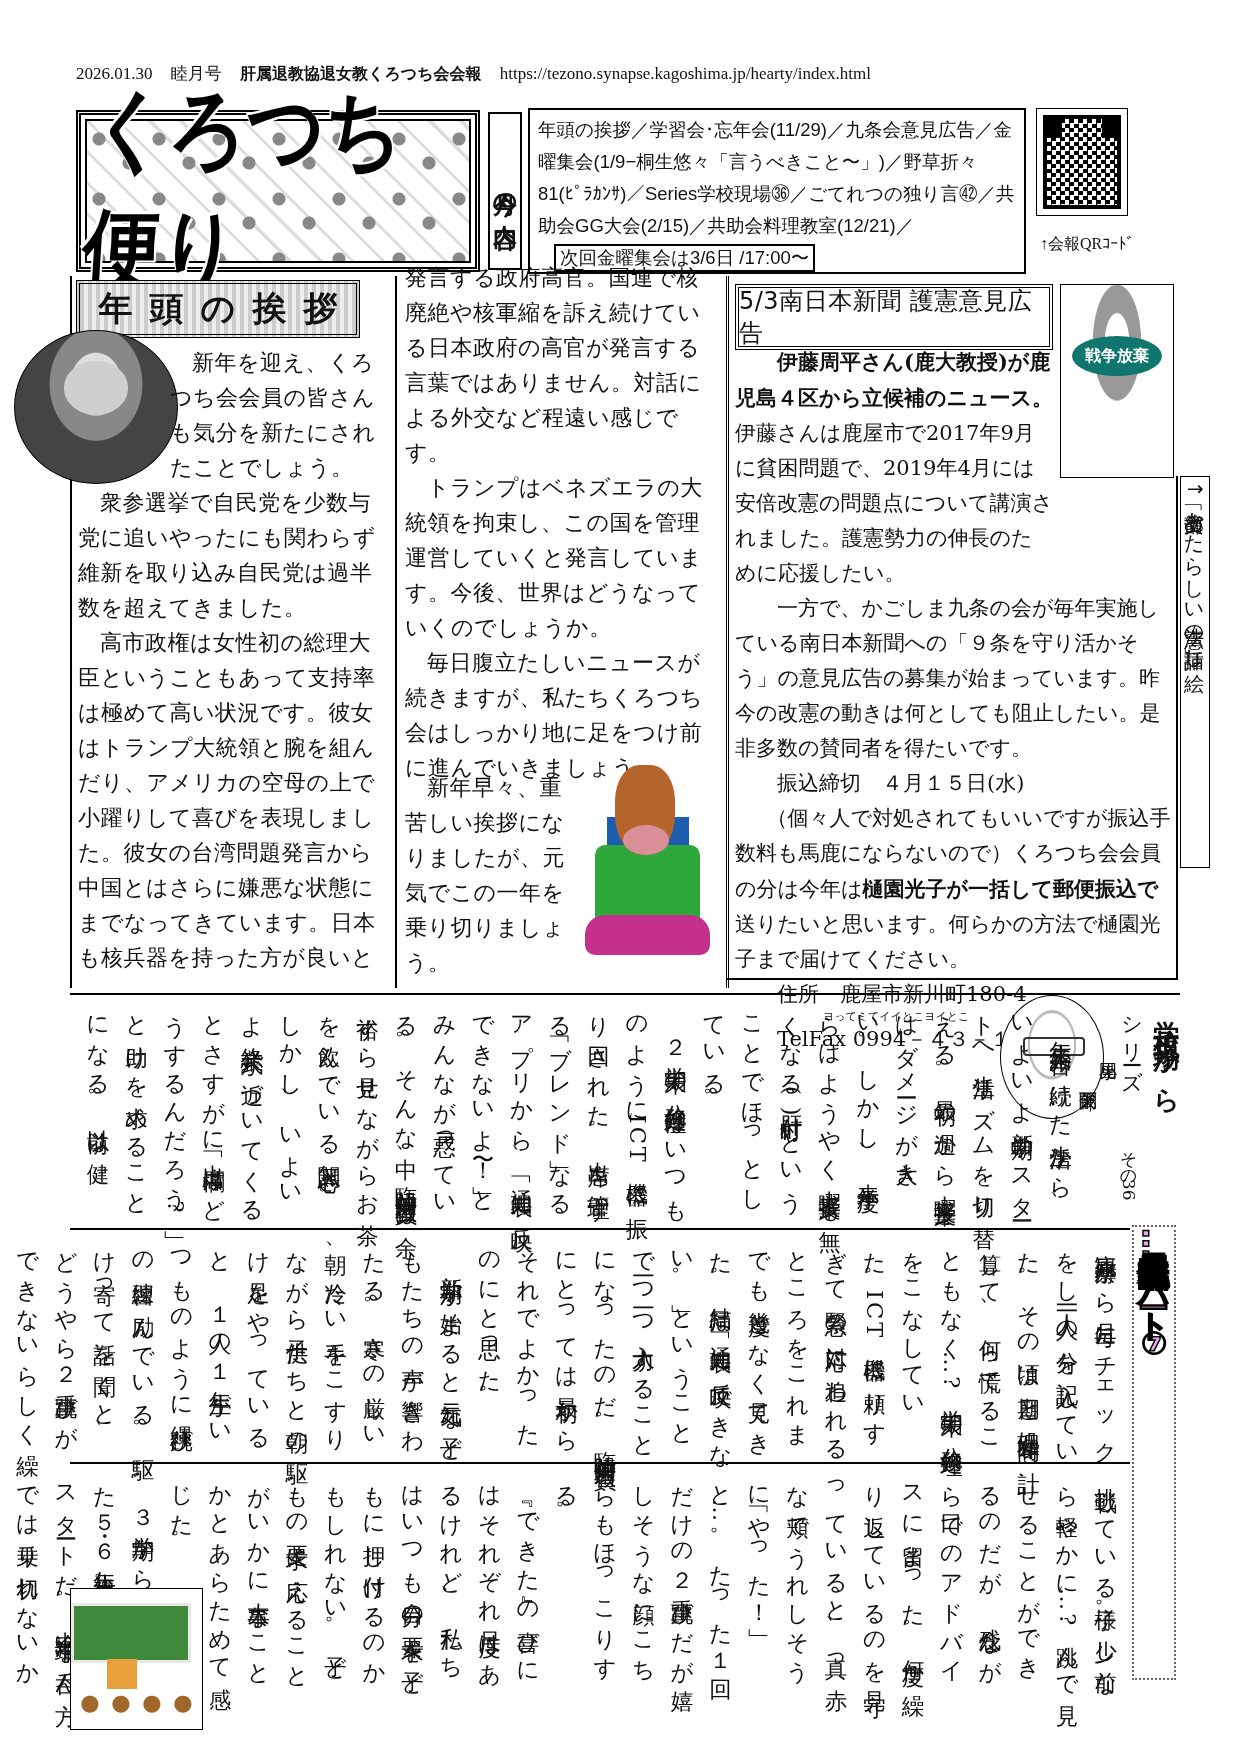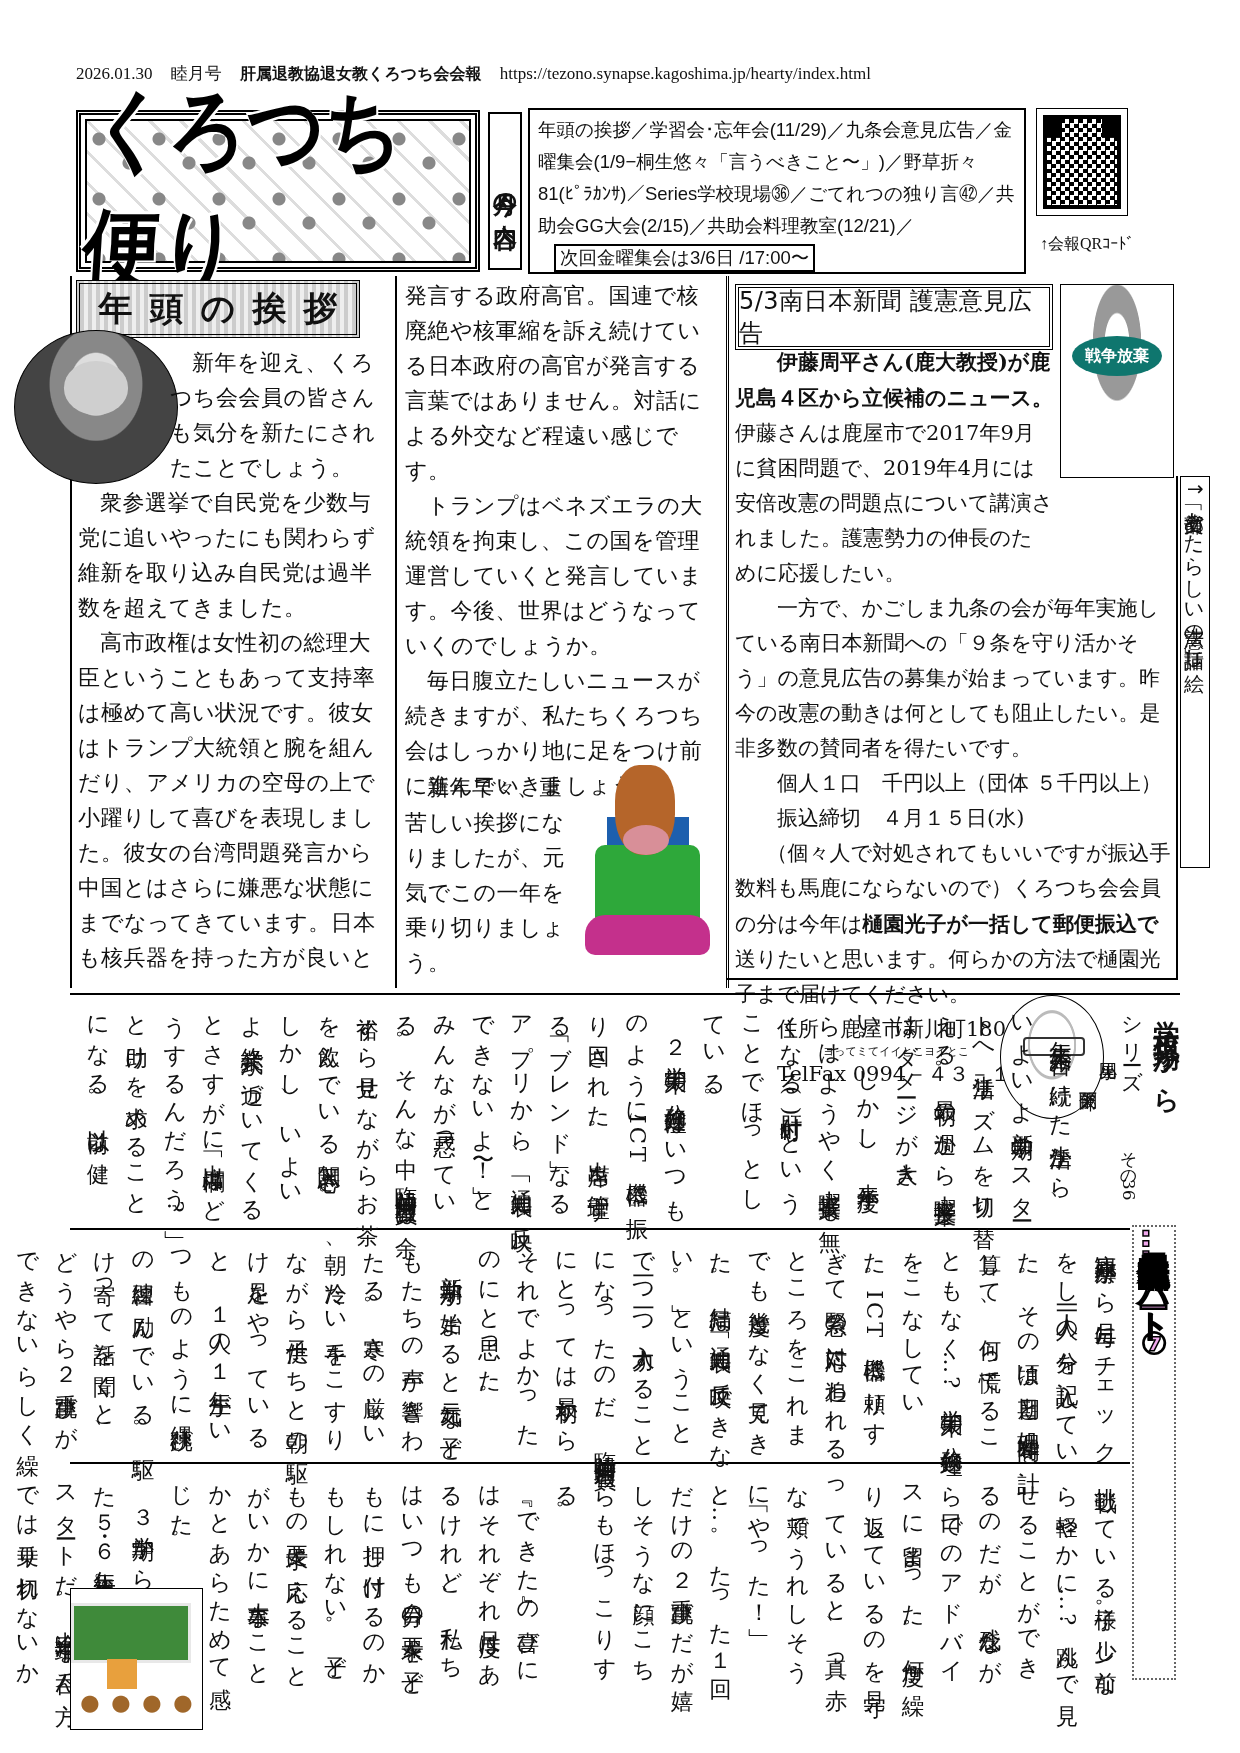--- a/index.html
+++ b/index.html
@@ -123,21 +123,21 @@
 </div>
 <div class="portrait"></div>
 
 <div class="text-col" style="left:170px; top:345px; width:216px;">
   <p>新年を迎え、くろつち会会員の皆さんも気分を新たにされたことでしょう。</p>
 </div>
 <div class="text-col" style="left:78px; top:485px; width:310px;">
   <p>衆参選挙で自民党を少数与党に追いやったにも関わらず維新を取り込み自民党は過半数を超えてきました。</p>
   <p>高市政権は女性初の総理大臣ということもあって支持率は極めて高い状況です。彼女はトランプ大統領と腕を組んだり、アメリカの空母の上で小躍りして喜びを表現しました。彼女の台湾問題発言から中国とはさらに嫌悪な状態にまでなってきています。日本も核兵器を持った方が良いと</p>
 </div>
-<div class="text-col" style="left:405px; top:278px; width:310px;">
+<div class="text-col" style="left:405px; top:260px; width:310px;">
   <p class="no-indent">発言する政府高官。国連で核廃絶や核軍縮を訴え続けている日本政府の高官が発言する言葉ではありません。対話による外交など程遠い感じです。</p>
   <p>トランプはベネズエラの大統領を拘束し、この国を管理運営していくと発言しています。今後、世界はどうなっていくのでしょうか。</p>
   <p>毎日腹立たしいニュースが続きますが、私たちくろつち会はしっかり地に足をつけ前に進んでいきましょう。</p>
 </div>
 <div class="text-col" style="left:405px; top:770px; width:170px;">
   <p>新年早々、重苦しい挨拶になりましたが、元気でこの一年を乗り切りましょう。</p>
 </div>
 <div class="horse">
   <div class="collar"></div>
     <div class="kimono"></div>
@@ -149,21 +149,20 @@
 <div class="ad-title">5/3南日本新聞 護憲意見広告</div>
 <div class="war-illust"></div>
 <div class="war-label">戦争放棄</div>
 <div class="side-caption">↑文部省「あたらしい憲法の話」挿し絵</div>
 
 <div class="ad-body">
   <div style="width:318px;">
     <span class="b" style="padding-left:2em;">伊藤周平さん(鹿大教授)が鹿児島４区から立候補のニュース。</span><span>伊藤さんは鹿屋市で2017年9月に貧困問題で、2019年4月には安倍改憲の問題点について講演されました。護憲勢力の伸長のために応援したい。</span>
   </div>
   <p style="text-indent:2em;">一方で、かごしま九条の会が毎年実施している南日本新聞への「９条を守り活かそう」の意見広告の募集が始まっています。昨今の改憲の動きは何としても阻止したい。是非多数の賛同者を得たいです。</p>
-  <p style="padding-left:2em;">個人１口　千円以上（団体 ５千円以上）</p>
   <p style="padding-left:2em;">振込締切　４月１５日(水)</p>
   <p style="text-indent:1.5em;"><span>（個々人で対処されてもいいですが振込手数料も馬鹿にならないので）くろつち会会員の分は今年は</span><span class="b">樋園光子が一括して郵便振込で</span><span>送りたいと思います。何らかの方法で樋園光子まで届けてください。</span></p>
   <p style="padding-left:2em;">住所　鹿屋市新川町180-4</p>
   <p style="padding-left:8em; font-size:11px; line-height:10px;">ヨってミてイイとこヨイとこ</p>
   <p style="padding-left:2em;">TelFax 0994－４３－１１４１</p>
 </div>
 
 <div class="vert-section"></div>
 <div class="hr-row" style="top:1228px;"></div>
 <div class="hr-row" style="top:1462px;"></div>

